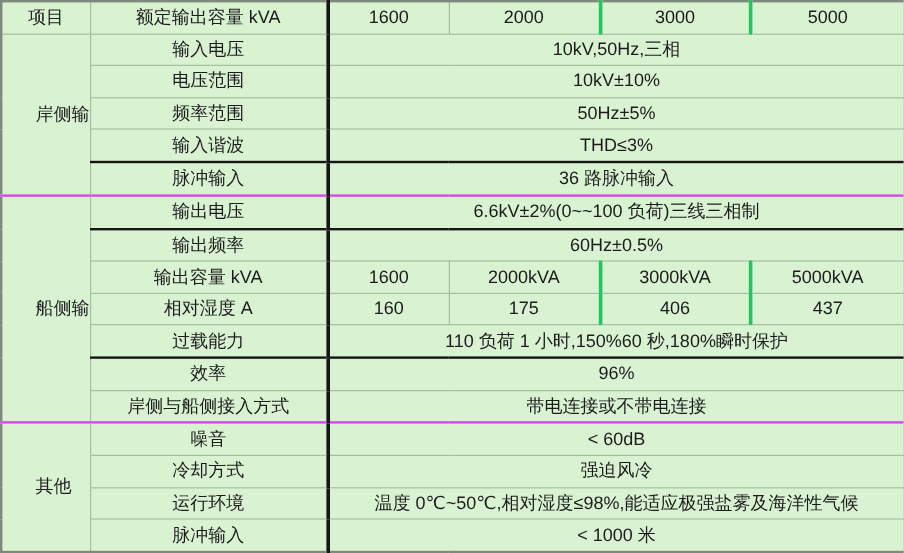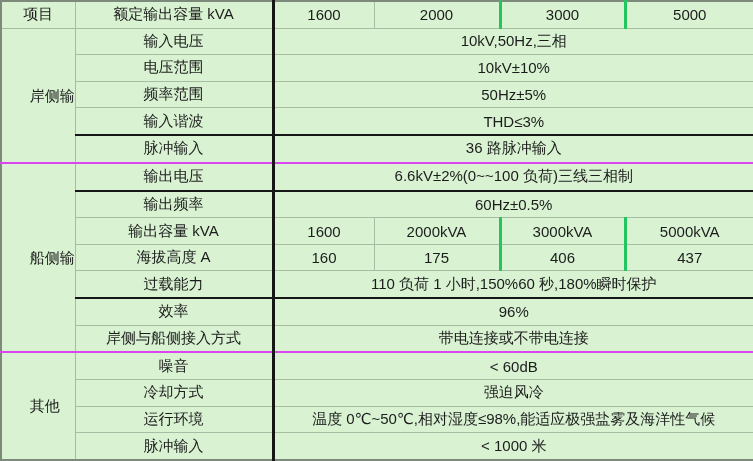--- a/index.html
+++ b/index.html
@@ -102,21 +102,21 @@
     <td colspan="4">60Hz±0.5%</td>
   </tr>
   <tr>
     <td class="bold-r">输出容量 kVA</td>
     <td>1600</td>
     <td class="bold-rv">2000kVA</td>
     <td class="bold-rv">3000kVA</td>
     <td>5000kVA</td>
   </tr>
   <tr>
-    <td class="bold-r">海拔高度 A</td>
+    <td class="bold-r">相对湿度 A</td>
     <td>160</td>
     <td class="bold-rv">175</td>
     <td class="bold-rv">406</td>
     <td>437</td>
   </tr>
   <tr class="bold-b">
     <td class="bold-r bb">过载能力</td>
     <td colspan="4" class="bb">110 负荷 1 小时,150%60 秒,180%瞬时保护</td>
   </tr>
   <tr>

